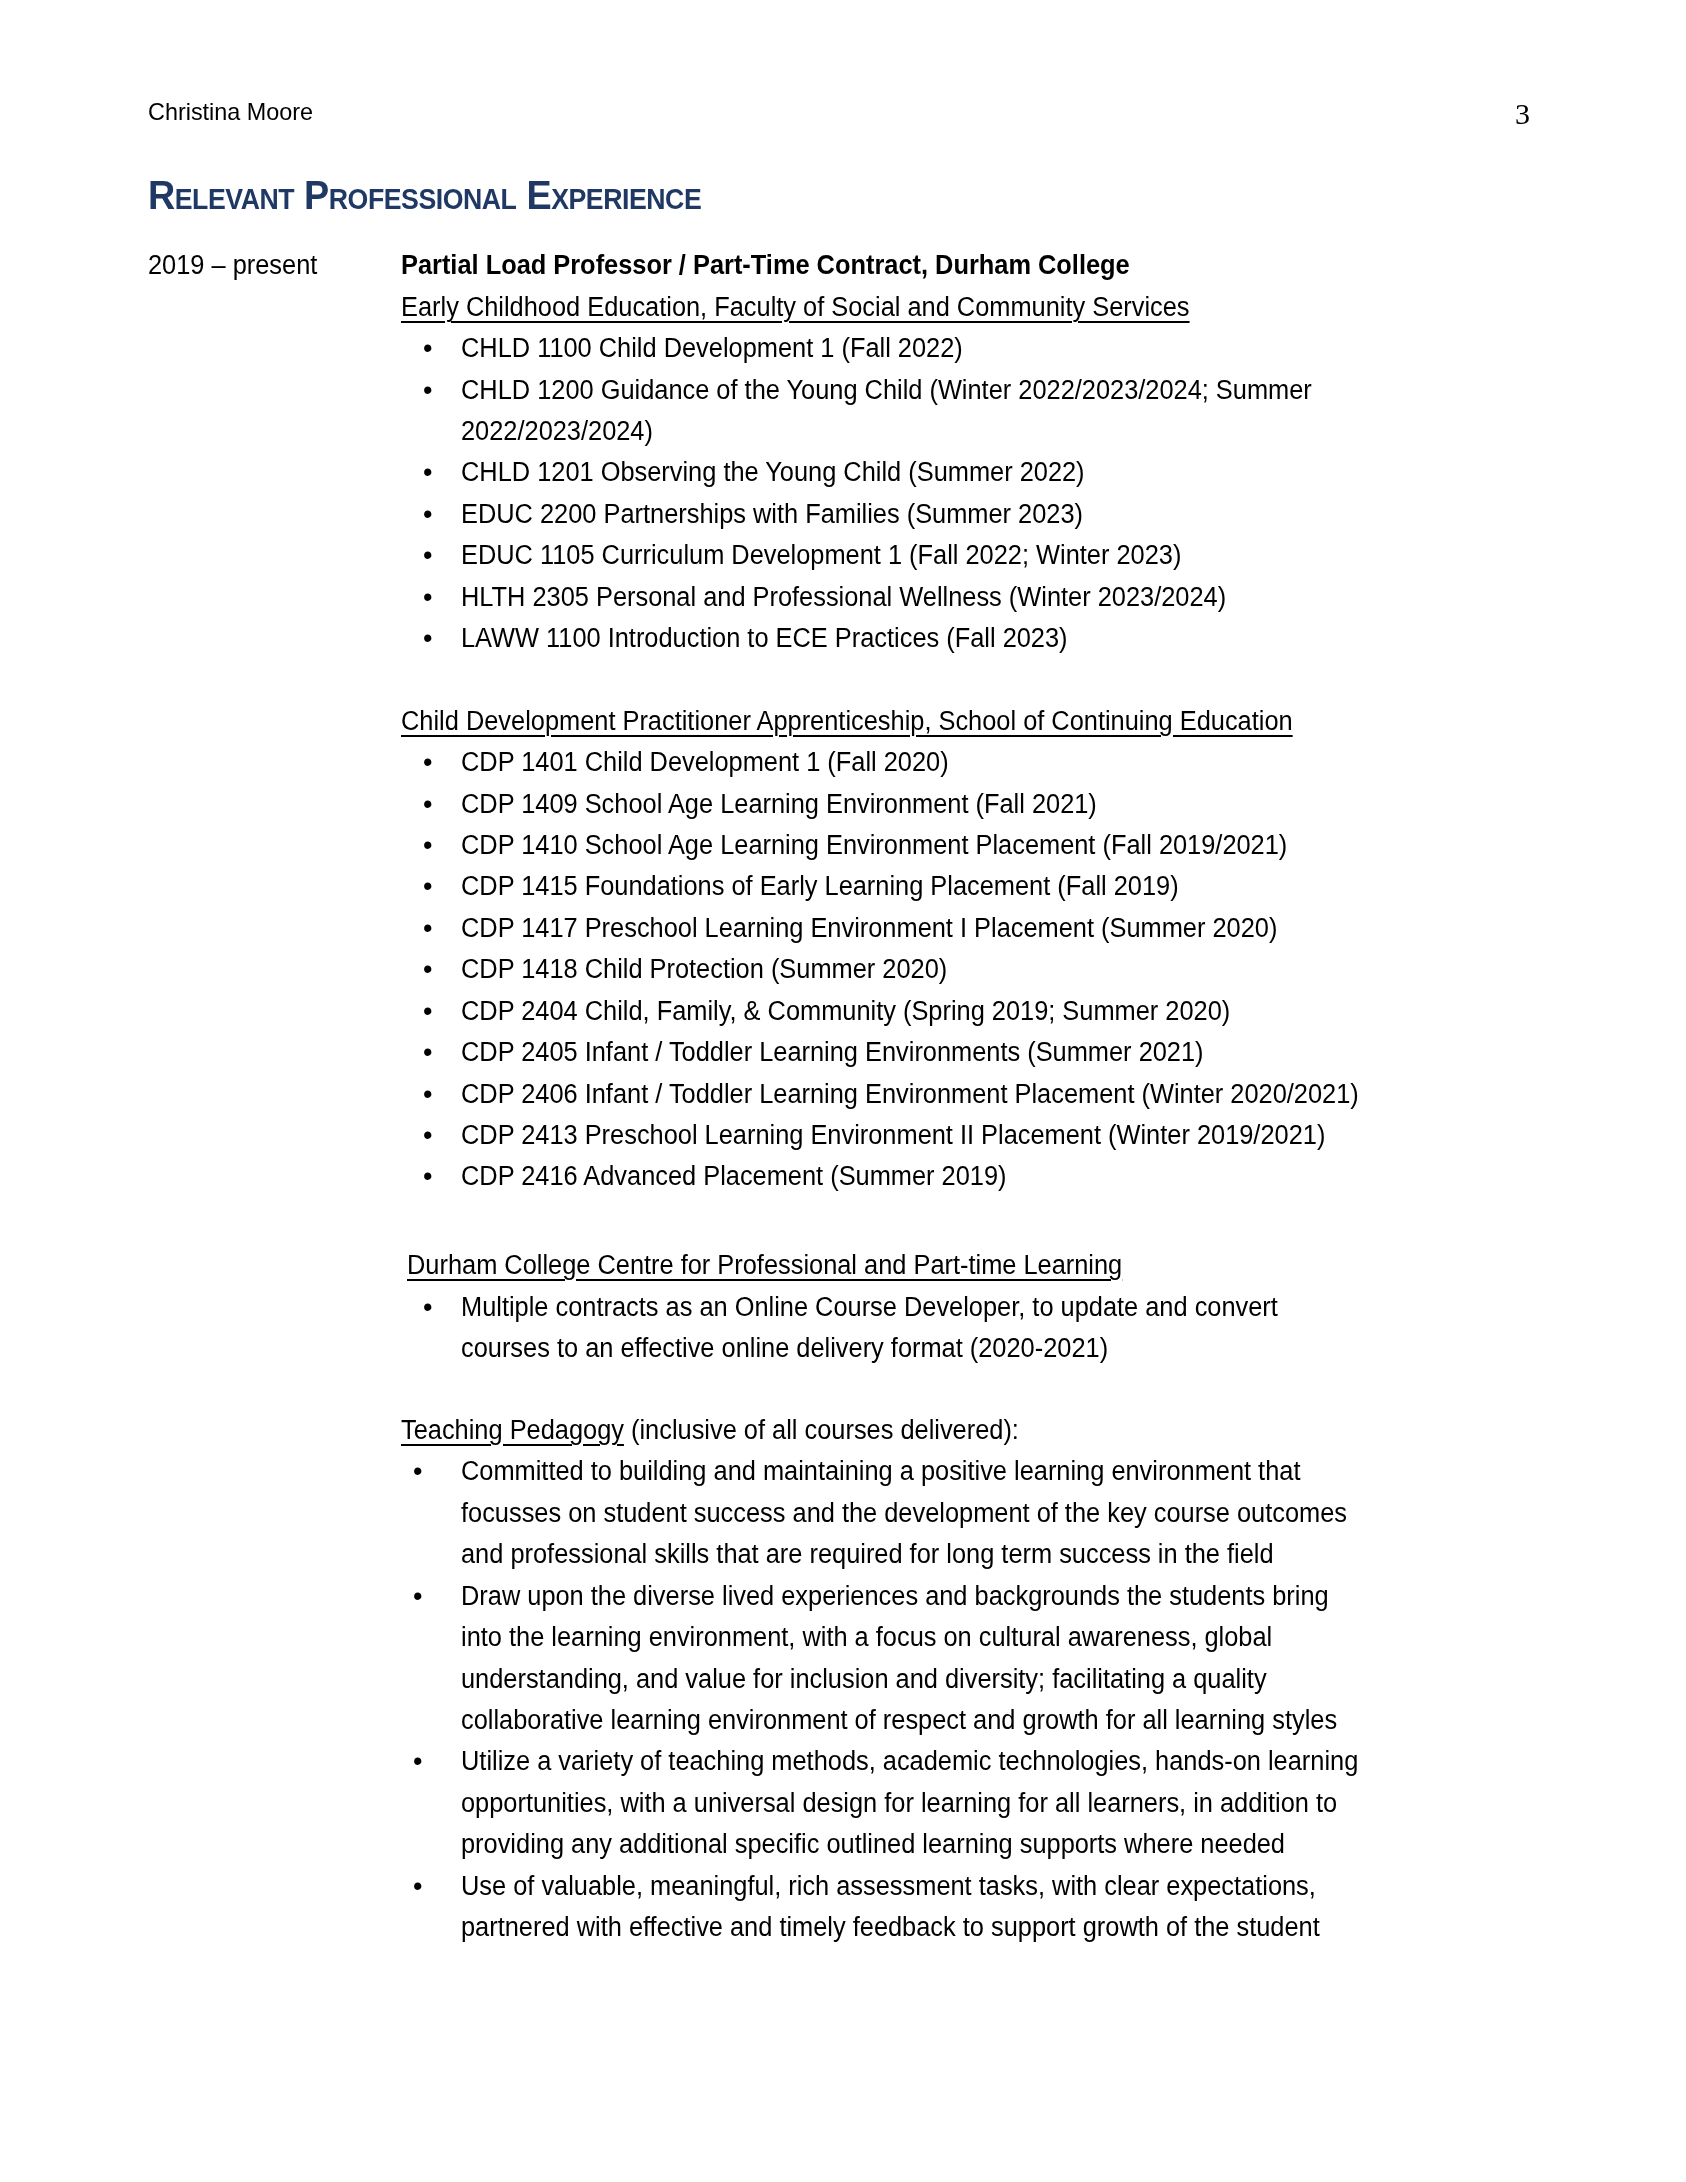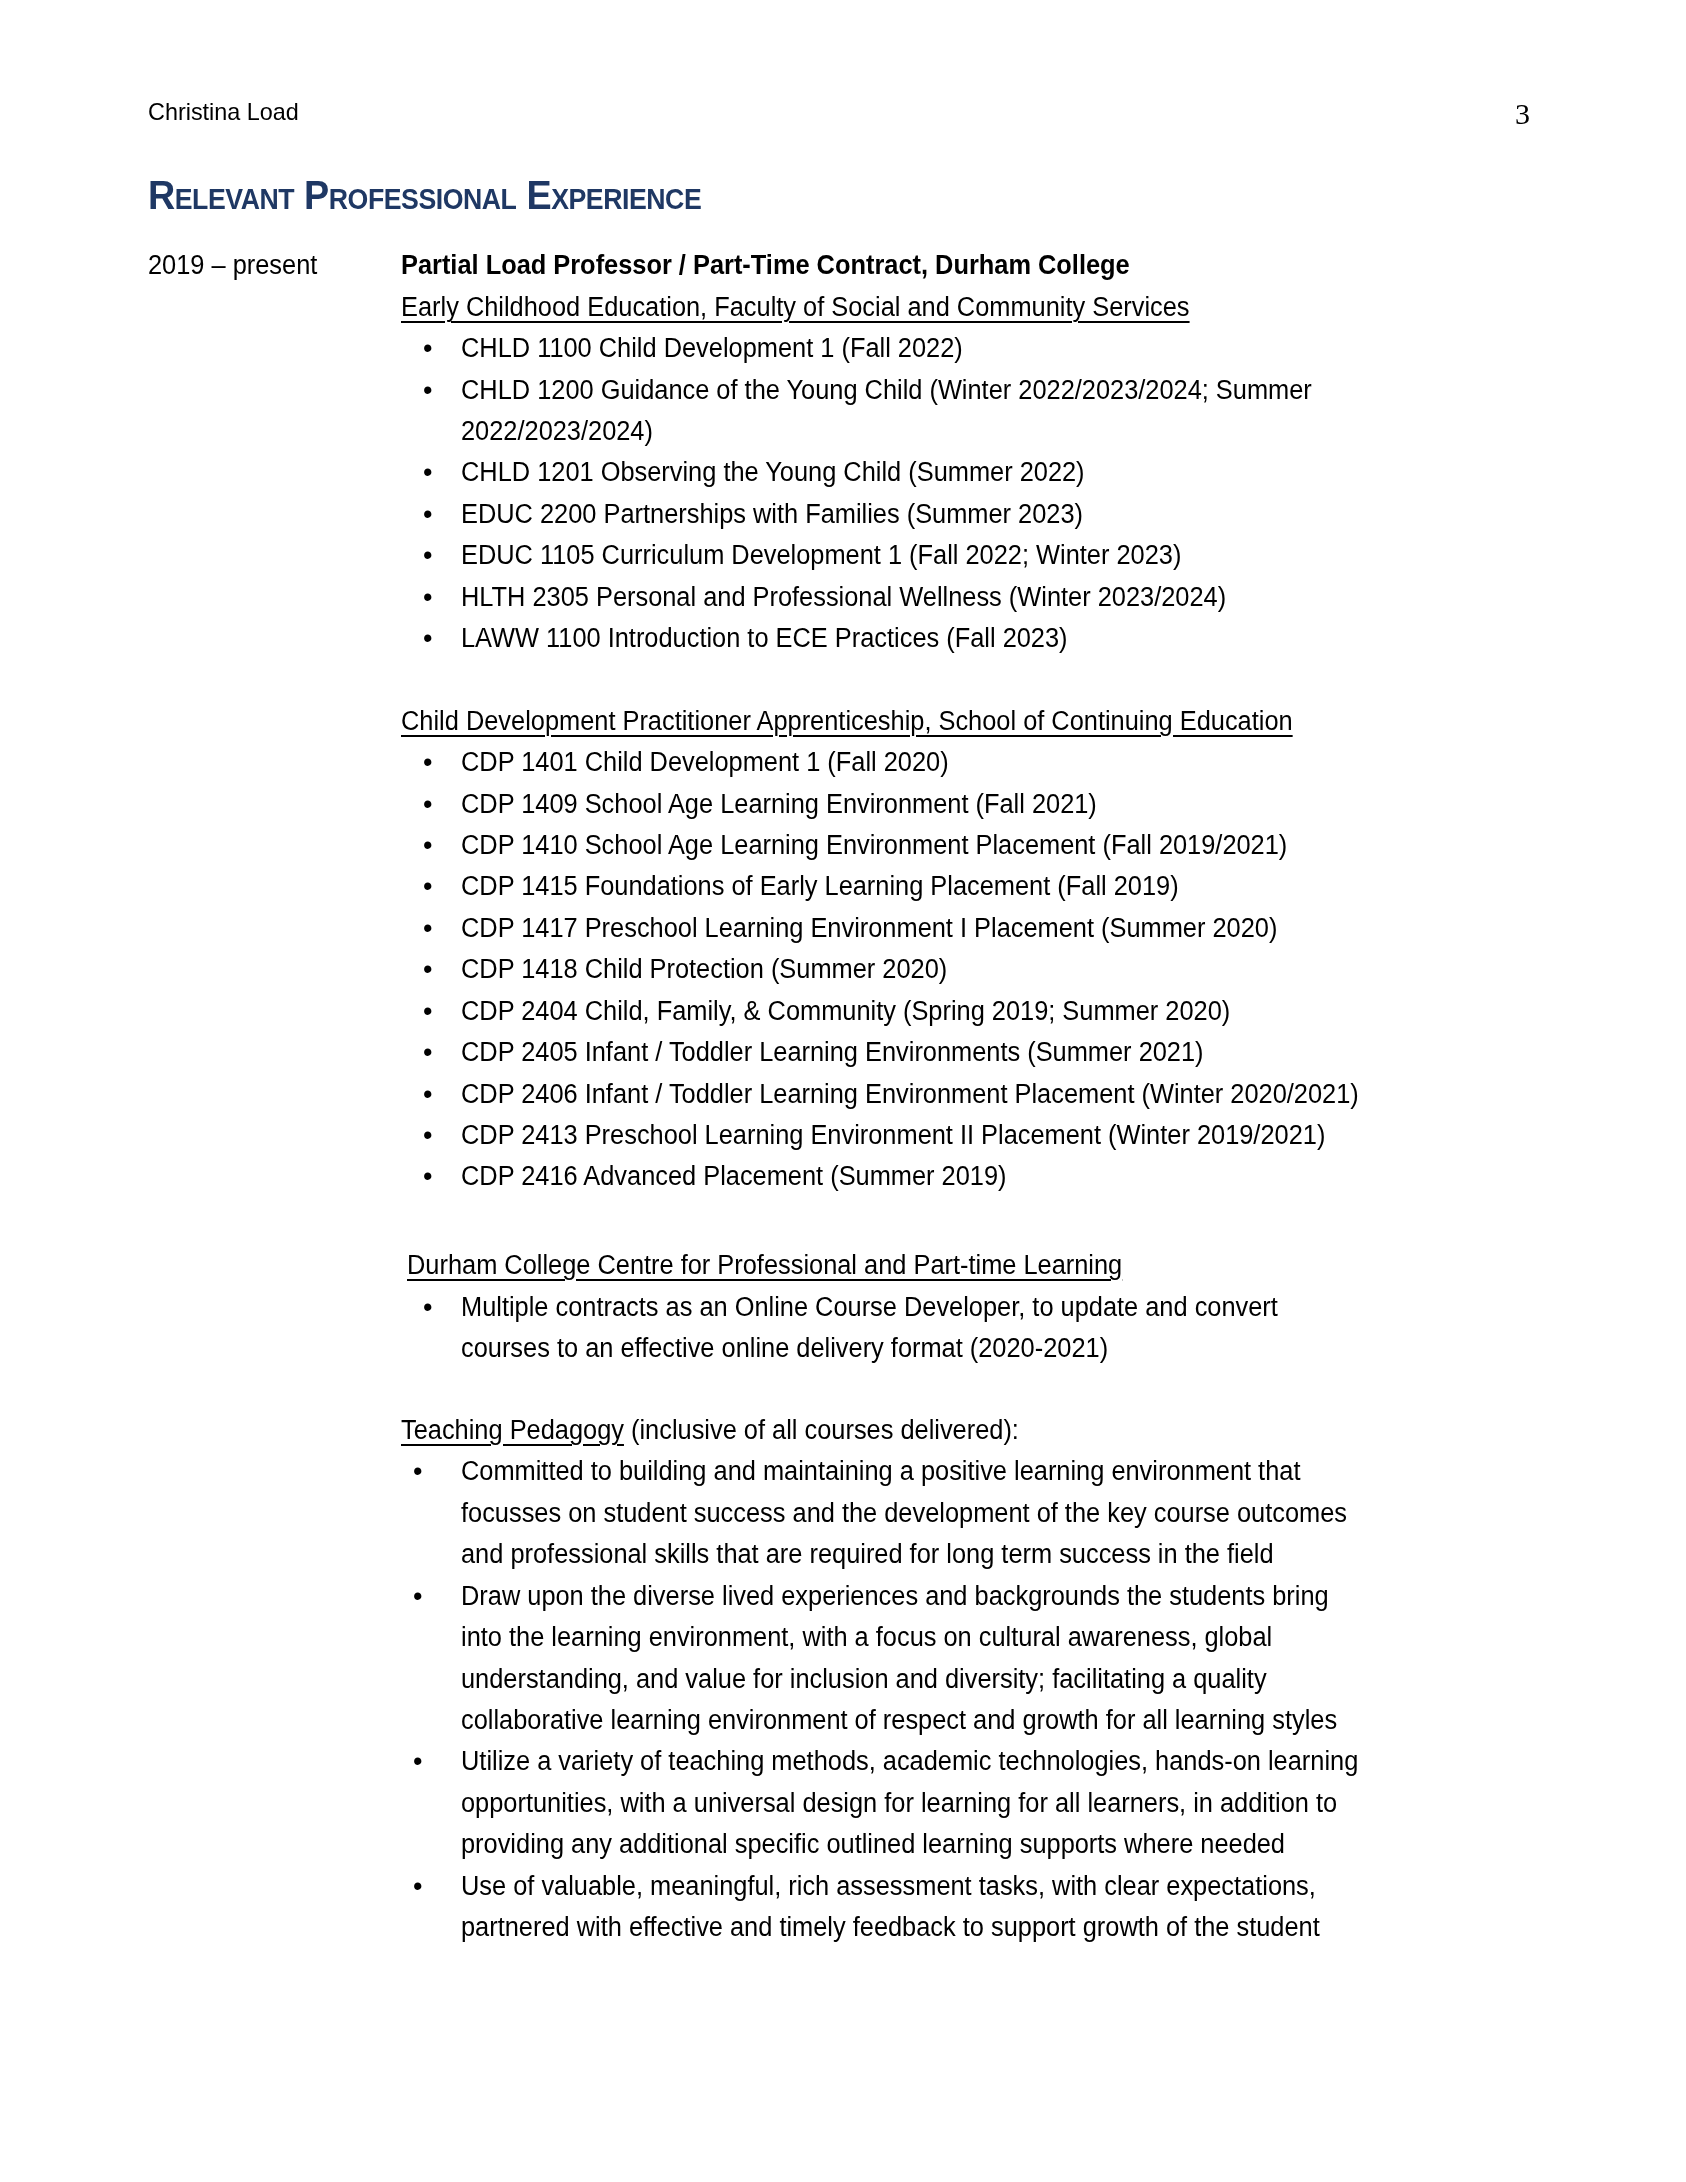--- a/index.html
+++ b/index.html
@@ -16,21 +16,21 @@
   .sub { left: 401px; text-decoration: underline; text-underline-offset: 4.7px; text-decoration-thickness: 1.9px; }
   .sub.indent { left: 407px; }
   .bullet-dot { font-size: 27px; line-height: 41px; }
   .b1 { left: 423px; }
   .b2 { left: 413px; }
   .btext { left: 461px; }
 </style>
 </head>
 <body>
 
-<div class="abs hdr-name">Christina Load</div>
+<div class="abs hdr-name">Christina Moore</div>
 <div class="abs page-num">3</div>
 <div class="abs title">Relevant Professional Experience</div>
 
 <div class="abs line date" style="top:245px">2019 – present</div>
 <div class="abs line role" style="top:245px">Partial Load Professor / Part-Time Contract, Durham College</div>
 
 <div id="content">
     <div class="abs line sub" style="top: 287px;">Early Childhood Education, Faculty of Social and Community Services</div>
     <div class="abs bullet-dot b1" style="top: 328px;">•</div>
     <div class="abs line btext" style="top: 328px;">CHLD 1100 Child Development 1 (Fall 2022)</div>

